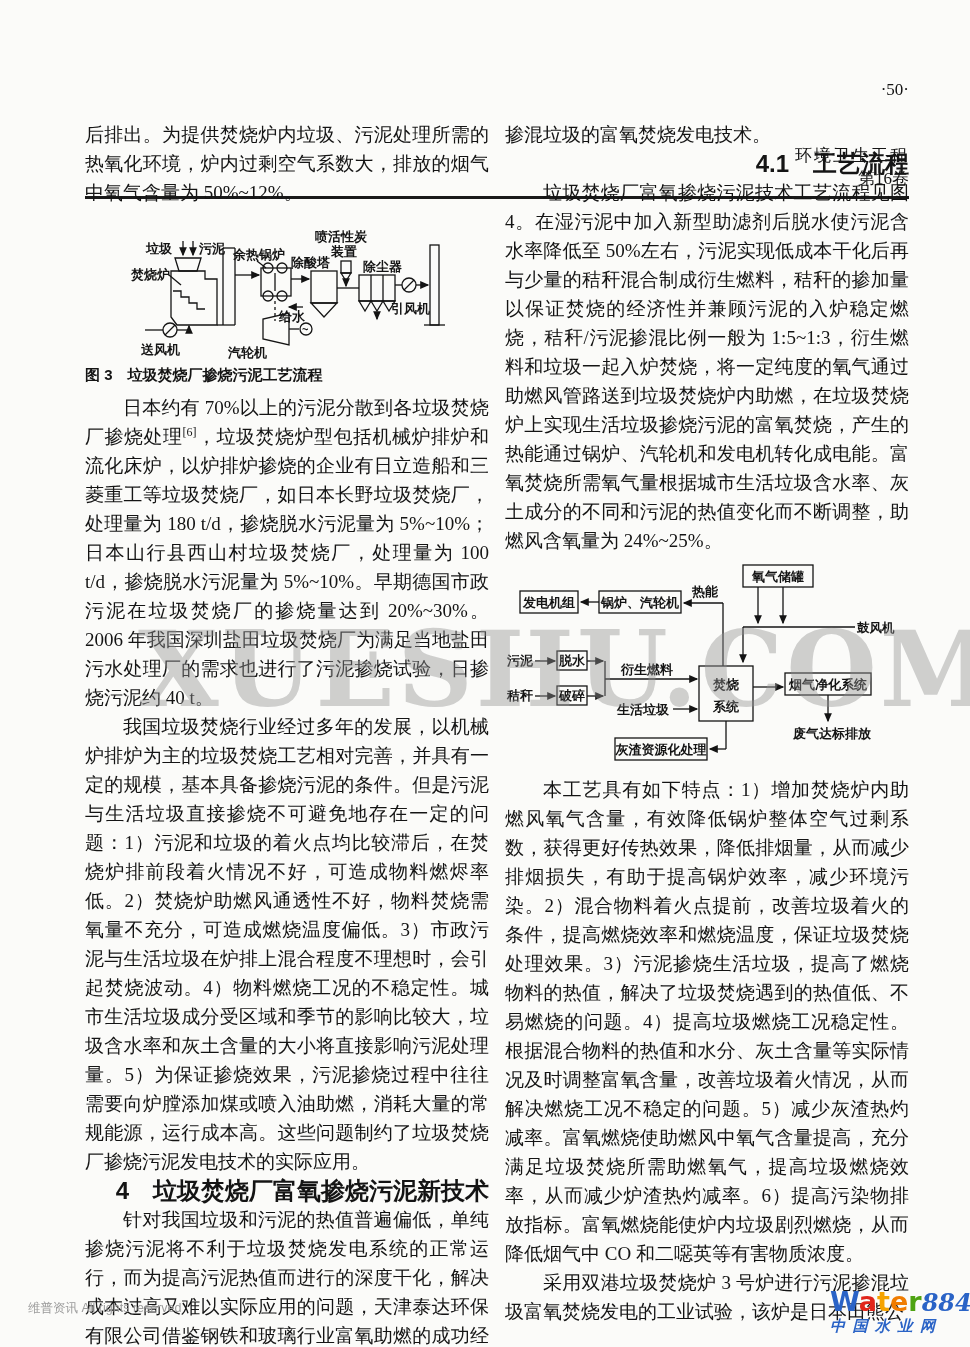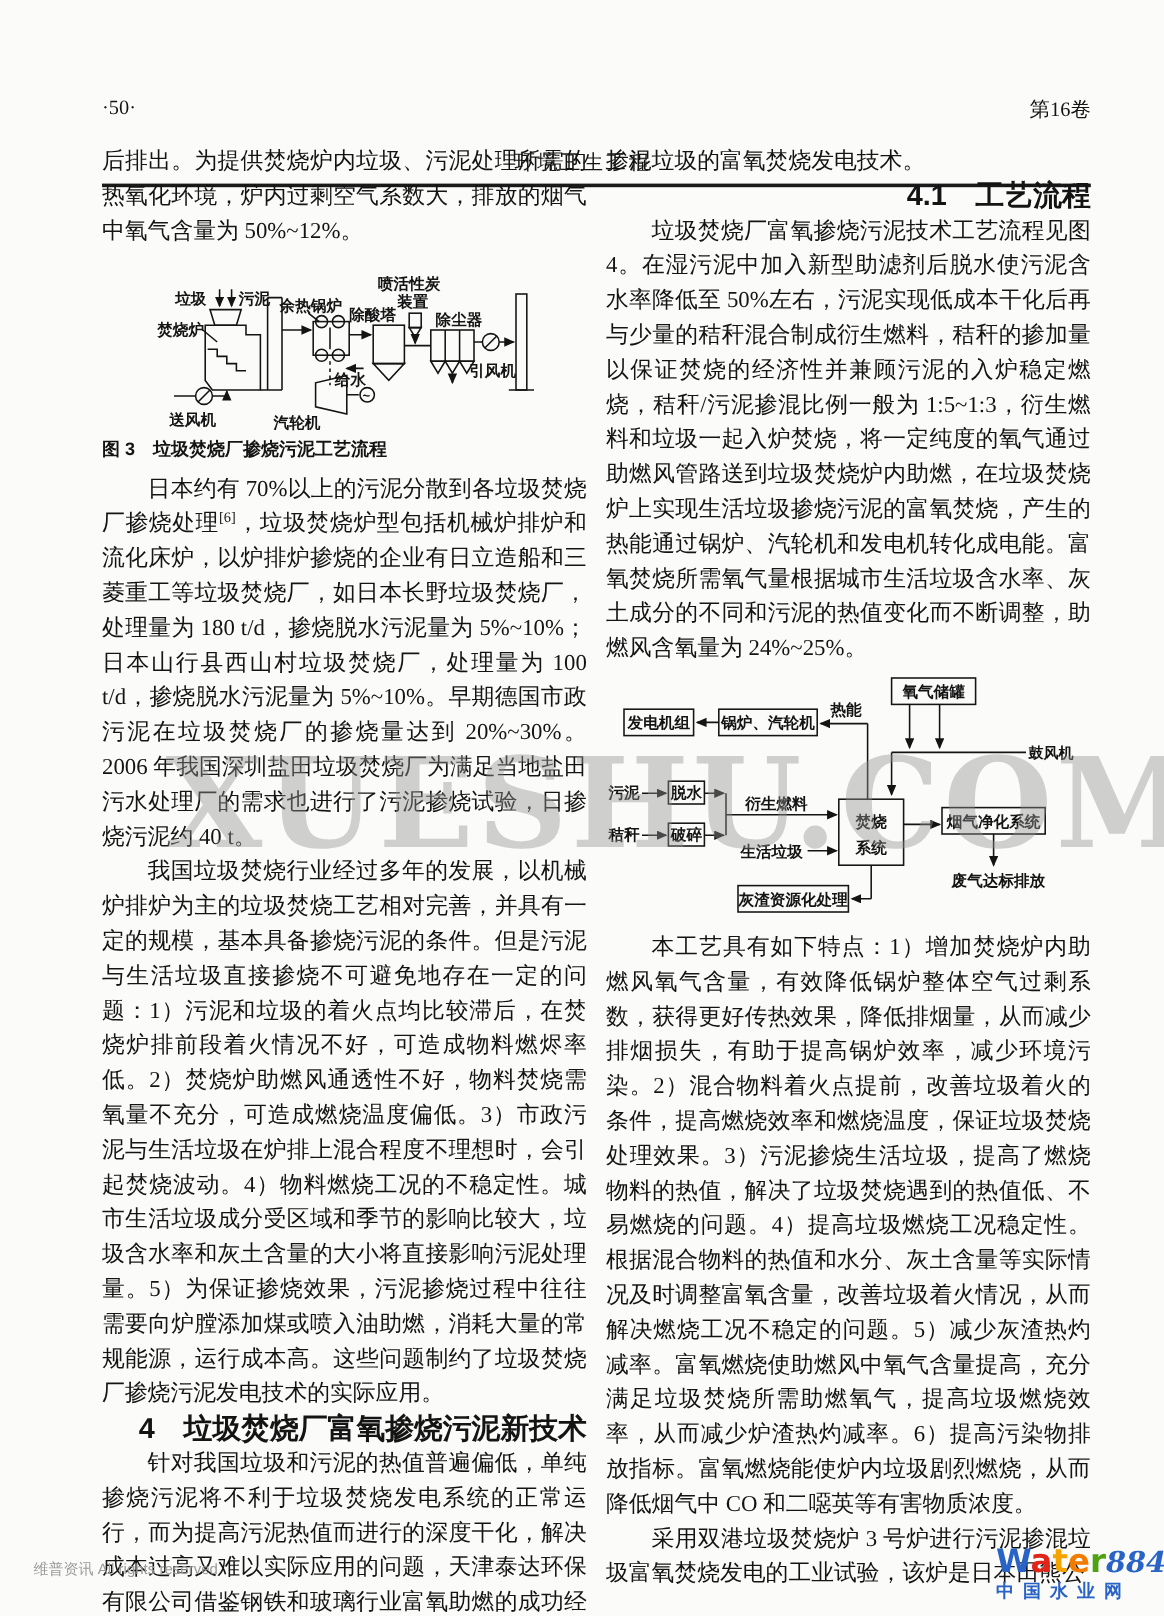--- a/index.html
+++ b/index.html
@@ -1,22 +1,22 @@
 <!DOCTYPE html>
 <html><head>
 <meta charset="utf-8">
 <style>
   html,body{margin:0;padding:0;}
   body{width:970px;height:1347px;background:#fbfbf9;position:relative;overflow:hidden;
        font-family:"Liberation Serif","DejaVu Serif",serif;color:#141414;}
   .sheet{position:absolute;inset:0;}
   
   .pg-header{position:absolute;top:80px;left:85px;width:824px;display:flex;
-     justify-content:space-between;align-items:flex-start;font-size:17px;
-     border-bottom:3px solid #1a1a1a;padding-bottom:6px;z-index:1;}
+     justify-content:space-between;align-items:flex-end;font-size:17px;
+     border-bottom:3px solid #1a1a1a;padding-bottom:6px;z-index:1;flex-direction:column;}
   .pg-header .mid{letter-spacing:2px;margin-top:44px;}
   
   .cols{position:absolute;top:120px;left:85px;width:824px;display:flex;gap:16px;z-index:1;}
   .col{width:404px;font-size:19px;line-height:29px;text-align:justify;}
   .col p{margin:0;text-indent:2em;}
   .col p.noindent{text-indent:0;}
   .col sup{font-size:12px;line-height:0;}
   h3.sec{font-family:"Liberation Sans","DejaVu Sans",sans-serif;font-size:24px;
      line-height:29px;margin:0;font-weight:bold;text-indent:0;text-align:right;}
   
@@ -33,21 +33,21 @@
      color:rgba(145,145,145,0.42);letter-spacing:3px;white-space:nowrap;}
   
   .foot-left{position:absolute;left:28px;top:1300px;z-index:1;color:#9b9b9b;
      font-family:"Liberation Sans","DejaVu Sans",sans-serif;font-size:12.5px;}
   .logo{position:absolute;right:8px;top:1288px;z-index:1;width:132px;
      font-family:"DejaVu Sans",sans-serif;line-height:1;}
   .logo-top{white-space:nowrap;}
   .logo-top .lw{font-size:27px;font-weight:bold;}
   .logo-top .n8{font-size:24px;font-weight:bold;font-style:italic;
      font-family:"DejaVu Serif",serif;}
-  .logo-sub{margin-top:4px;font-size:15px;font-weight:bold;letter-spacing:7.5px;white-space:nowrap;}
+  .logo-sub{margin-top:4px;font-size:15px;font-weight:bold;letter-spacing:7.5px;white-space:nowrap;font-style:italic;}
 </style>
 </head>
 <body>
 
 <div class="sheet">
 
   <div class="pg-header">
     <span>·50·</span>
     <span class="mid">环境卫生工程</span>
     <span>第16卷</span>

